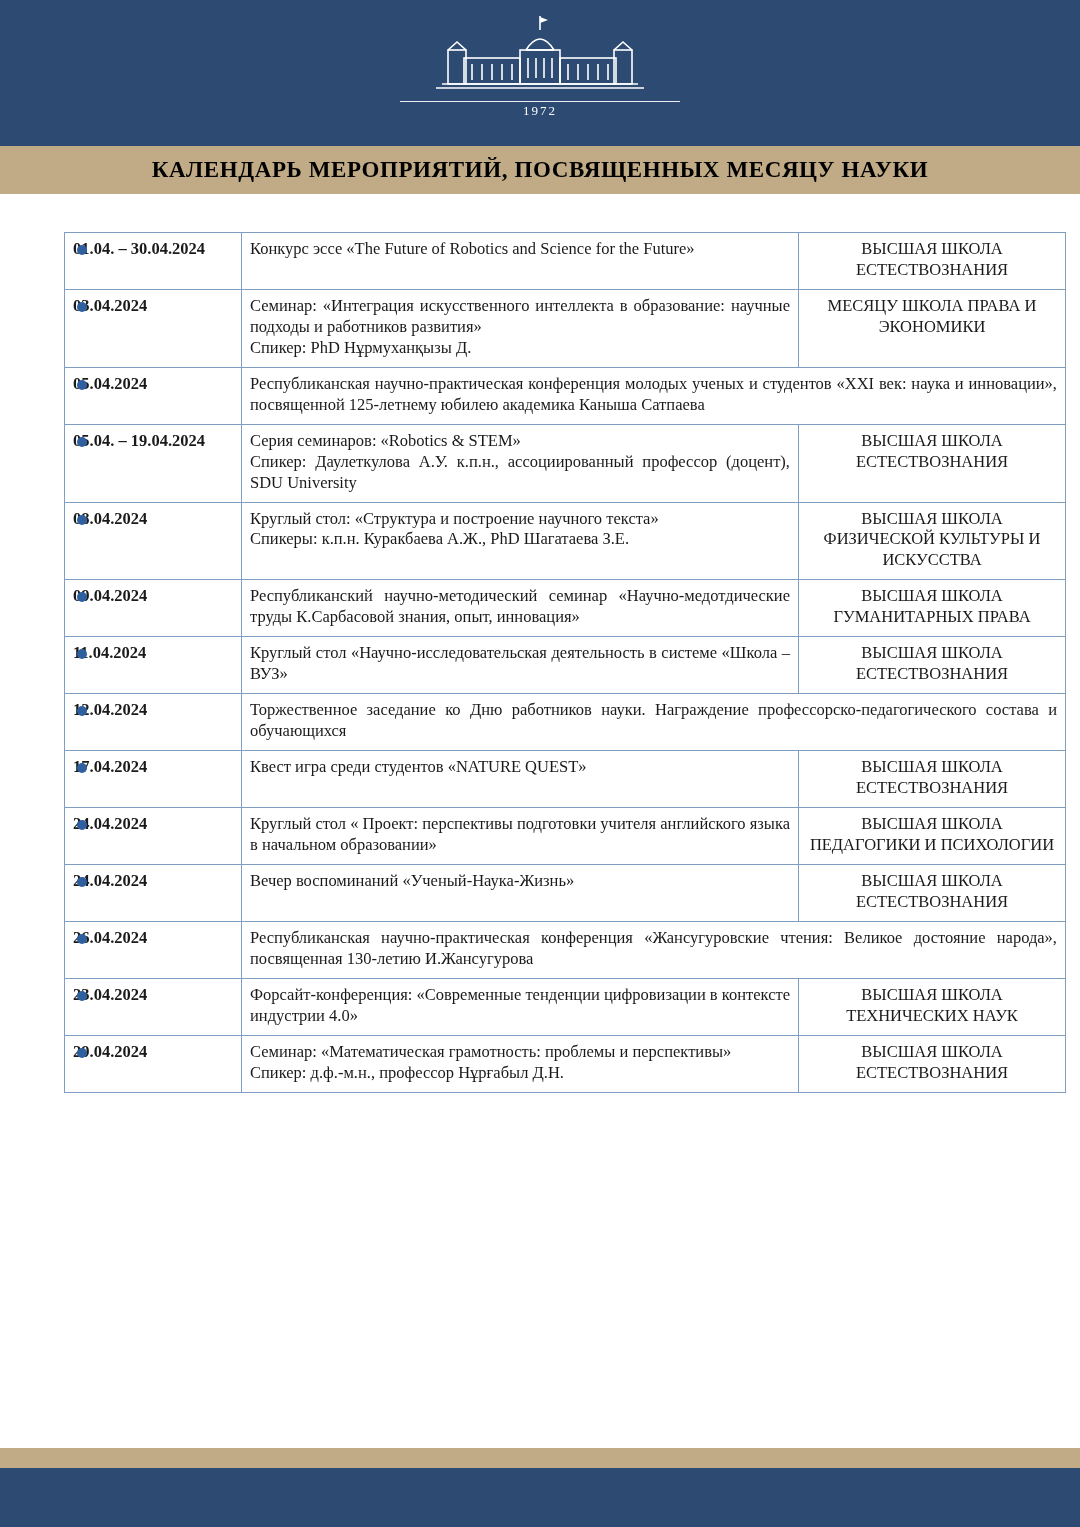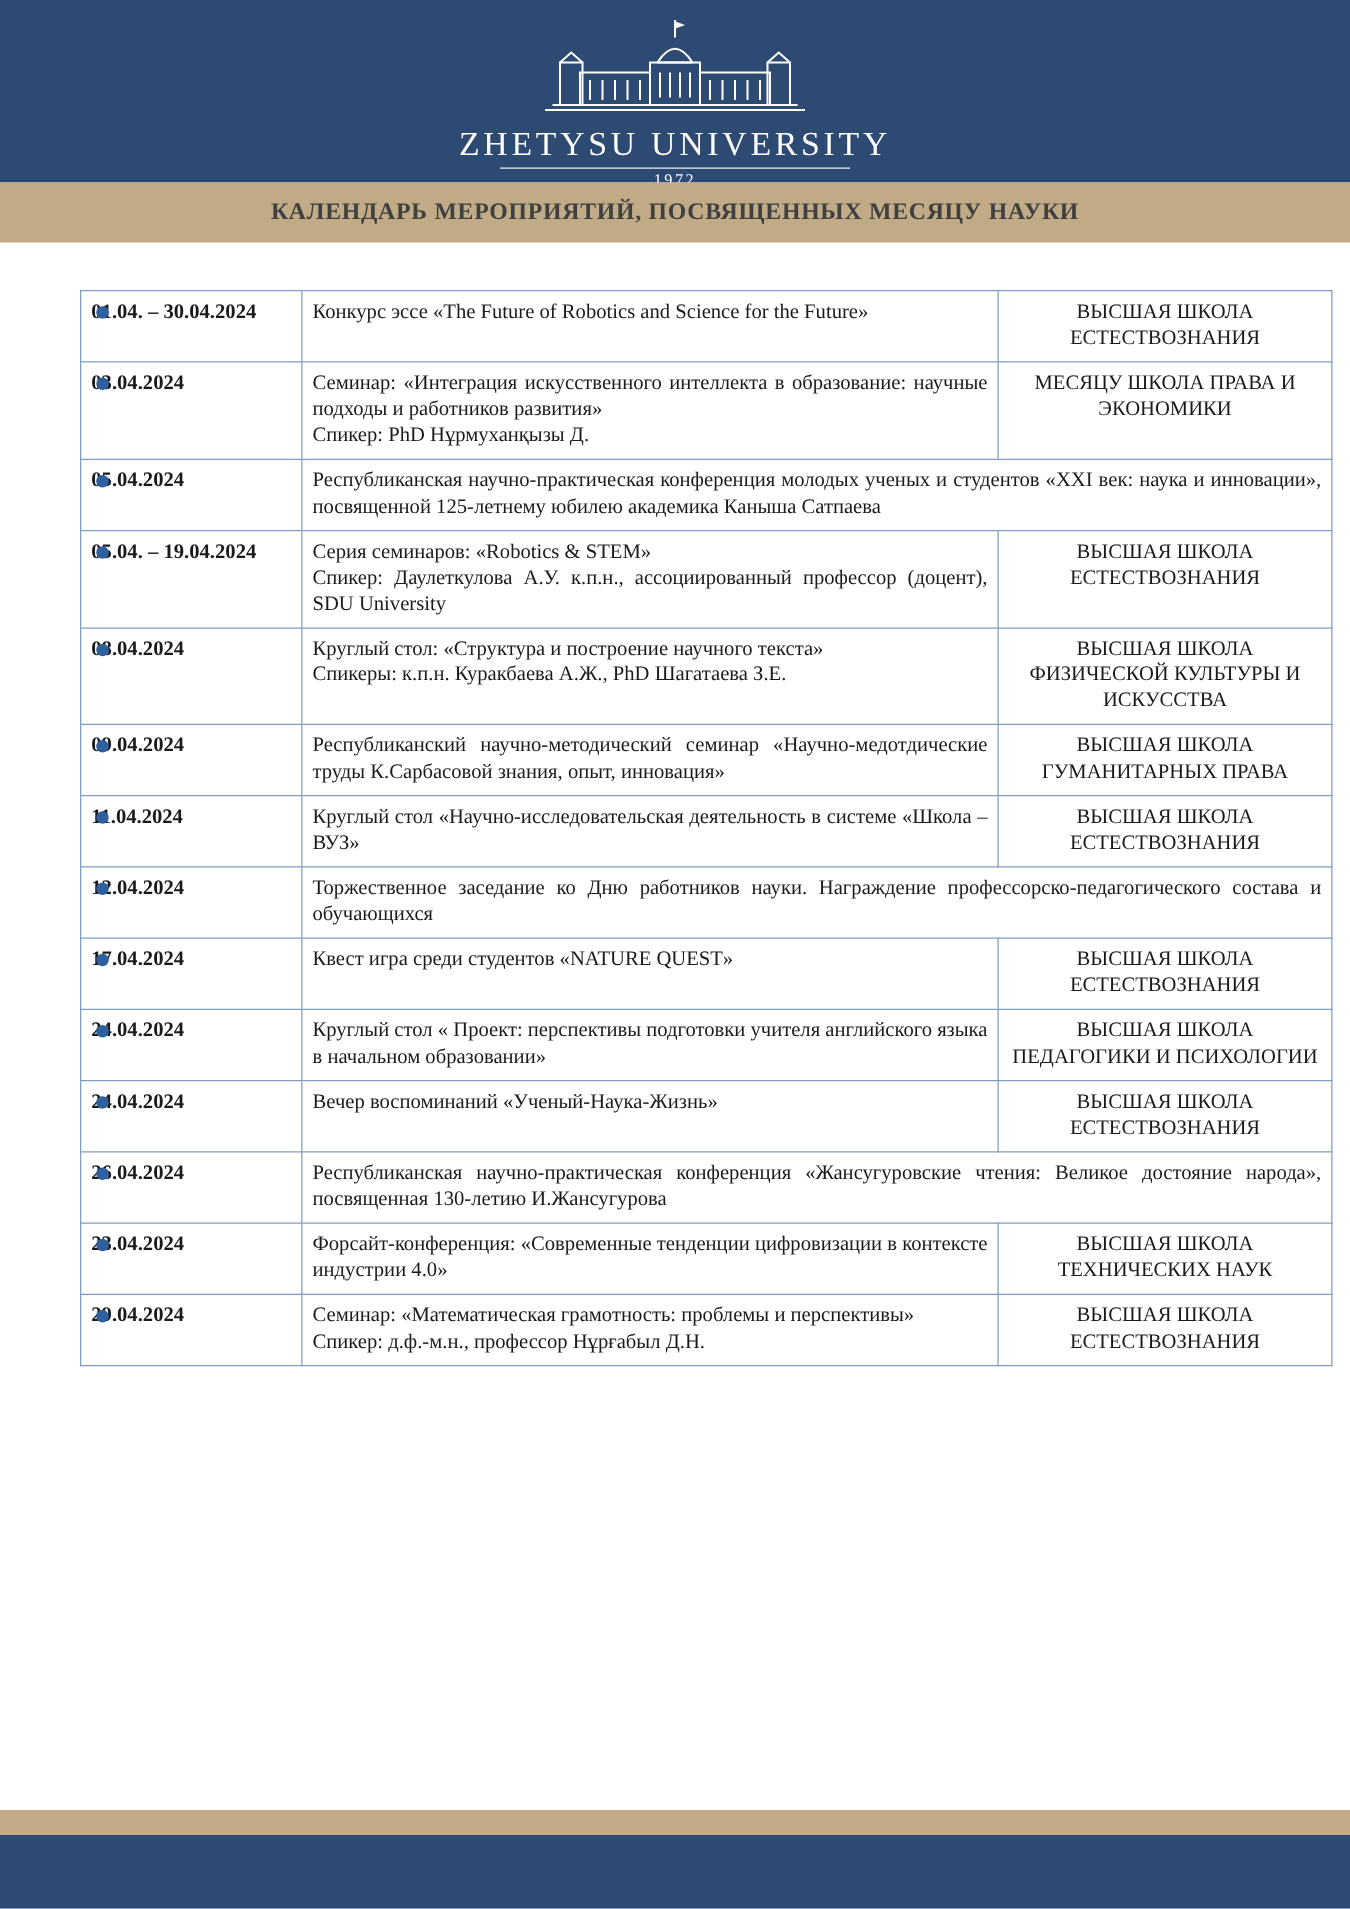--- a/index.html
+++ b/index.html
@@ -71,24 +71,24 @@
     top: 146px;
     left: 0;
     width: 1080px;
     height: 48px;
     background: #c0ab86;
     display: flex;
     align-items: center;
     justify-content: center;
   }
   .title-band-text {
-    color: #404040;
+    color: #000000;
     font-family: "Liberation Serif", serif;
     font-weight: bold;
-    font-size: 19px;
+    font-size: 23px;
     letter-spacing: 0.6px;
     text-align: center;
   }
   
   .table-wrap {
     position: absolute;
     top: 232px;
     left: 64px;
     width: 952px;
   }
@@ -194,21 +194,20 @@
             <path d="M58 36 l9 -8 9 8"></path>
 
             <rect x="224" y="36" width="18" height="34"></rect>
             <path d="M224 36 l9 -8 9 8"></path>
 
             <line x1="52" y1="70" x2="248" y2="70"></line>
             <line x1="46" y1="74" x2="254" y2="74"></line>
           </g>
         </svg>
       </span>
-      <div class="logo-title">ZHETYSU UNIVERSITY</div>
       <div class="logo-rule"></div>
       <div class="logo-year">1972</div>
     </div>
   </div>
 
   <div class="title-band">
     <div class="title-band-text">КАЛЕНДАРЬ МЕРОПРИЯТИЙ, ПОСВЯЩЕННЫХ МЕСЯЦУ НАУКИ</div>
   </div>
 
   <div class="table-wrap">

